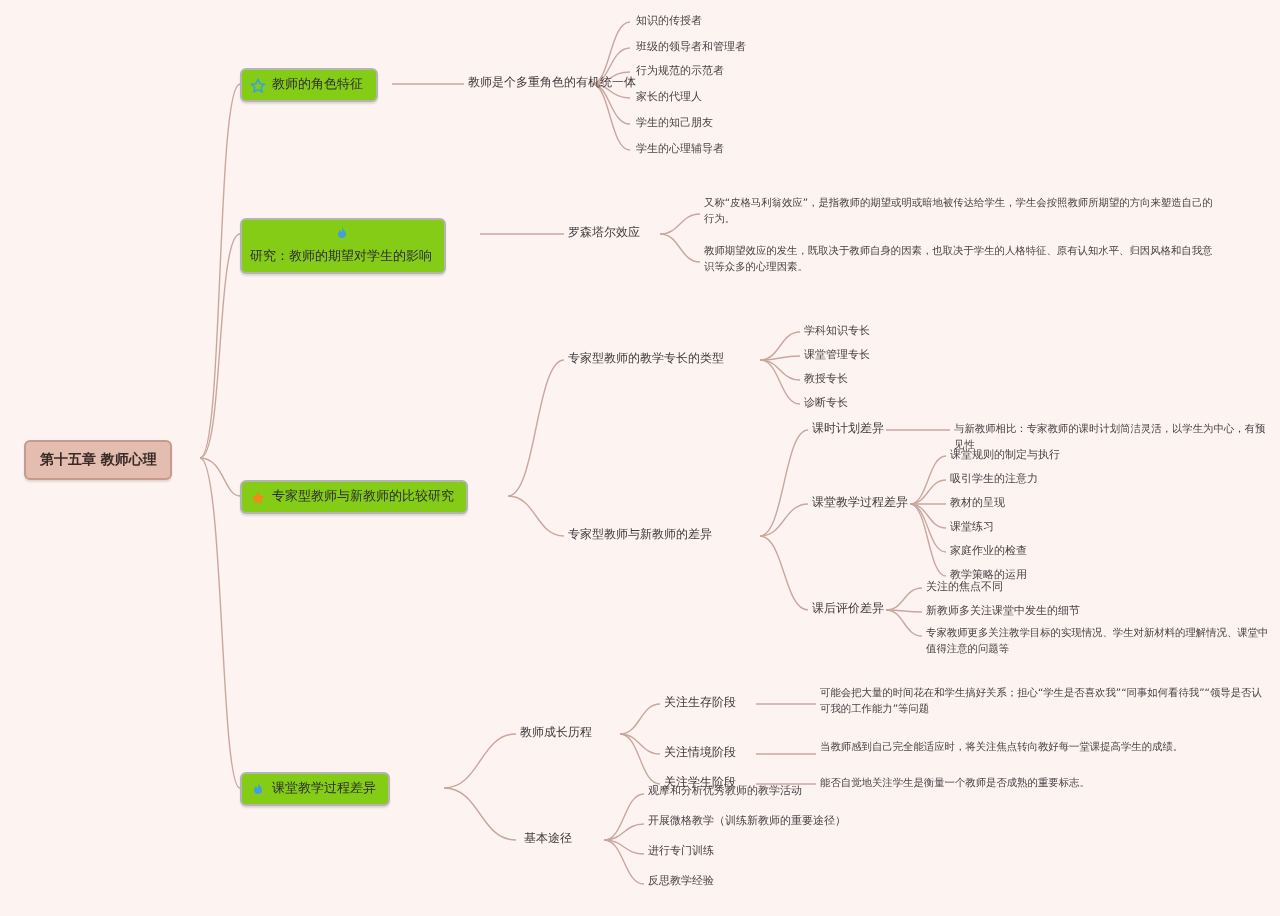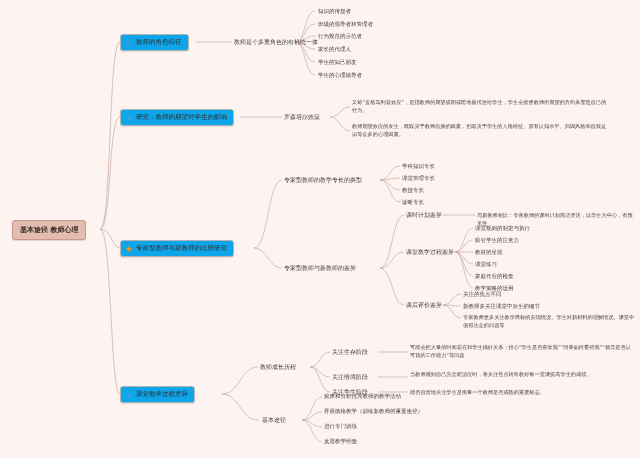--- a/index.html
+++ b/index.html
@@ -19,21 +19,21 @@
     border:1px solid #c79a8b;
     border-radius:3px;
     padding:4px 7px;
     font-size:7px;
     font-weight:bold;
     color:#3a2a26;
     box-shadow:0 1px 1px rgba(0,0,0,.12);
   }
   
   .l1{
-    background:#0ea5e9;
+    background:#84cc16;
     border:1px solid #b4b4b4;
     border-radius:3px;
     padding:3px 6px 3px 4px;
     font-size:6.5px;
     color:#2f2f2f;
     box-shadow:0 1px 1px rgba(0,0,0,.12);
     display:flex;align-items:center;gap:3px;
   }
   .l1 .ic{display:inline-block;width:8px;height:8px;flex:0 0 8px;}
   .l2{font-size:6px;color:#40383a;}
@@ -103,41 +103,41 @@
       <path d="M378 377 L 408 377"></path>
       <path d="M378 392 L 408 392"></path>
 
       <path d="M302 420 C 312 420, 312 397, 322 397"></path>
       <path d="M302 420 C 312 420, 312 412, 322 412"></path>
       <path d="M302 420 C 312 420, 312 427, 322 427"></path>
       <path d="M302 420 C 312 420, 312 442, 322 442"></path>
     </g>
   </svg>
 
-  <div class="node root" style="left:12px;top:220px;">基本途径 教师心理</div>
+  <div class="node root" style="left:12px;top:220px;">第十五章 教师心理</div>
 
   <div class="node l1" style="left:120px;top:34px;">
     <span class="ic">
       <svg viewBox="0 0 24 24" width="8" height="8">
           <path d="M12 2l3 6.5 7 .8-5.2 4.7 1.5 6.9L12 17.4 5.7 20.9l1.5-6.9L2 9.3l7-.8z" fill="none" stroke="#3f9fe0" stroke-width="2.4" stroke-linejoin="round"></path>
         </svg>
     </span>
     <span>教师的角色特征</span>
   </div>
 
   <div class="node l2" style="left:234px;top:38px;">教师是个多重角色的有机统一体</div>
 
   <div class="node leaf" style="left:318px;top:8px;">知识的传授者</div>
   <div class="node leaf" style="left:318px;top:21px;">班级的领导者和管理者</div>
   <div class="node leaf" style="left:318px;top:33px;">行为规范的示范者</div>
   <div class="node leaf" style="left:318px;top:46px;">家长的代理人</div>
   <div class="node leaf" style="left:318px;top:59px;">学生的知己朋友</div>
   <div class="node leaf" style="left:318px;top:72px;">学生的心理辅导者</div>
 
-  <div class="node l1" style="left:120px;top:109px;">
+  <div class="node l1" style="left:120px;top:109px;flex-direction:column;">
     <span class="ic">
       <svg viewBox="0 0 24 24" width="8" height="8">
           <path d="M12 2c2 4 6 5.5 6 10a6 6 0 01-12 0c0-3 2-4.5 3-6 .5 2 1.5 2.5 3 3 .6-2.5 0-5 0-7z" fill="#3f9fe0"></path>
         </svg>
     </span>
     <span>研究：教师的期望对学生的影响</span>
   </div>
 
   <div class="node l2" style="left:284px;top:113px;">罗森塔尔效应</div>
 

